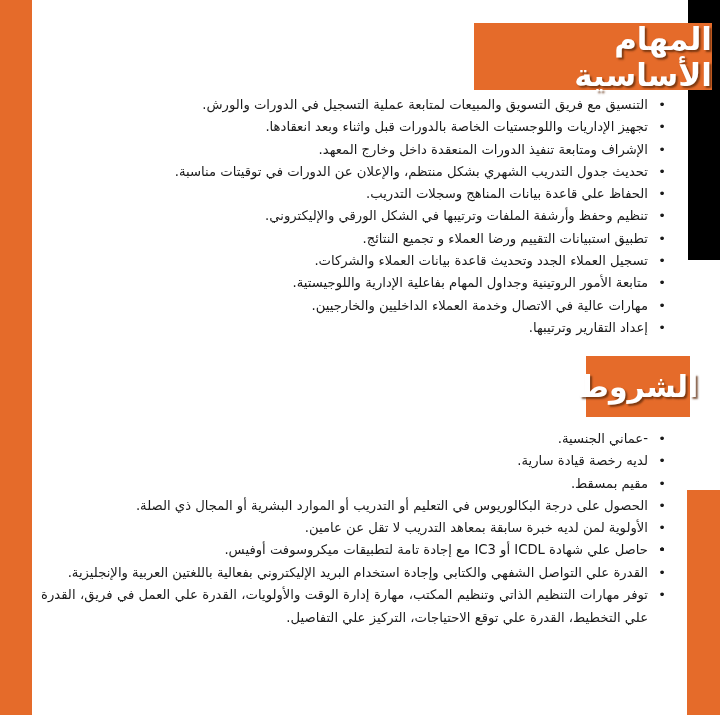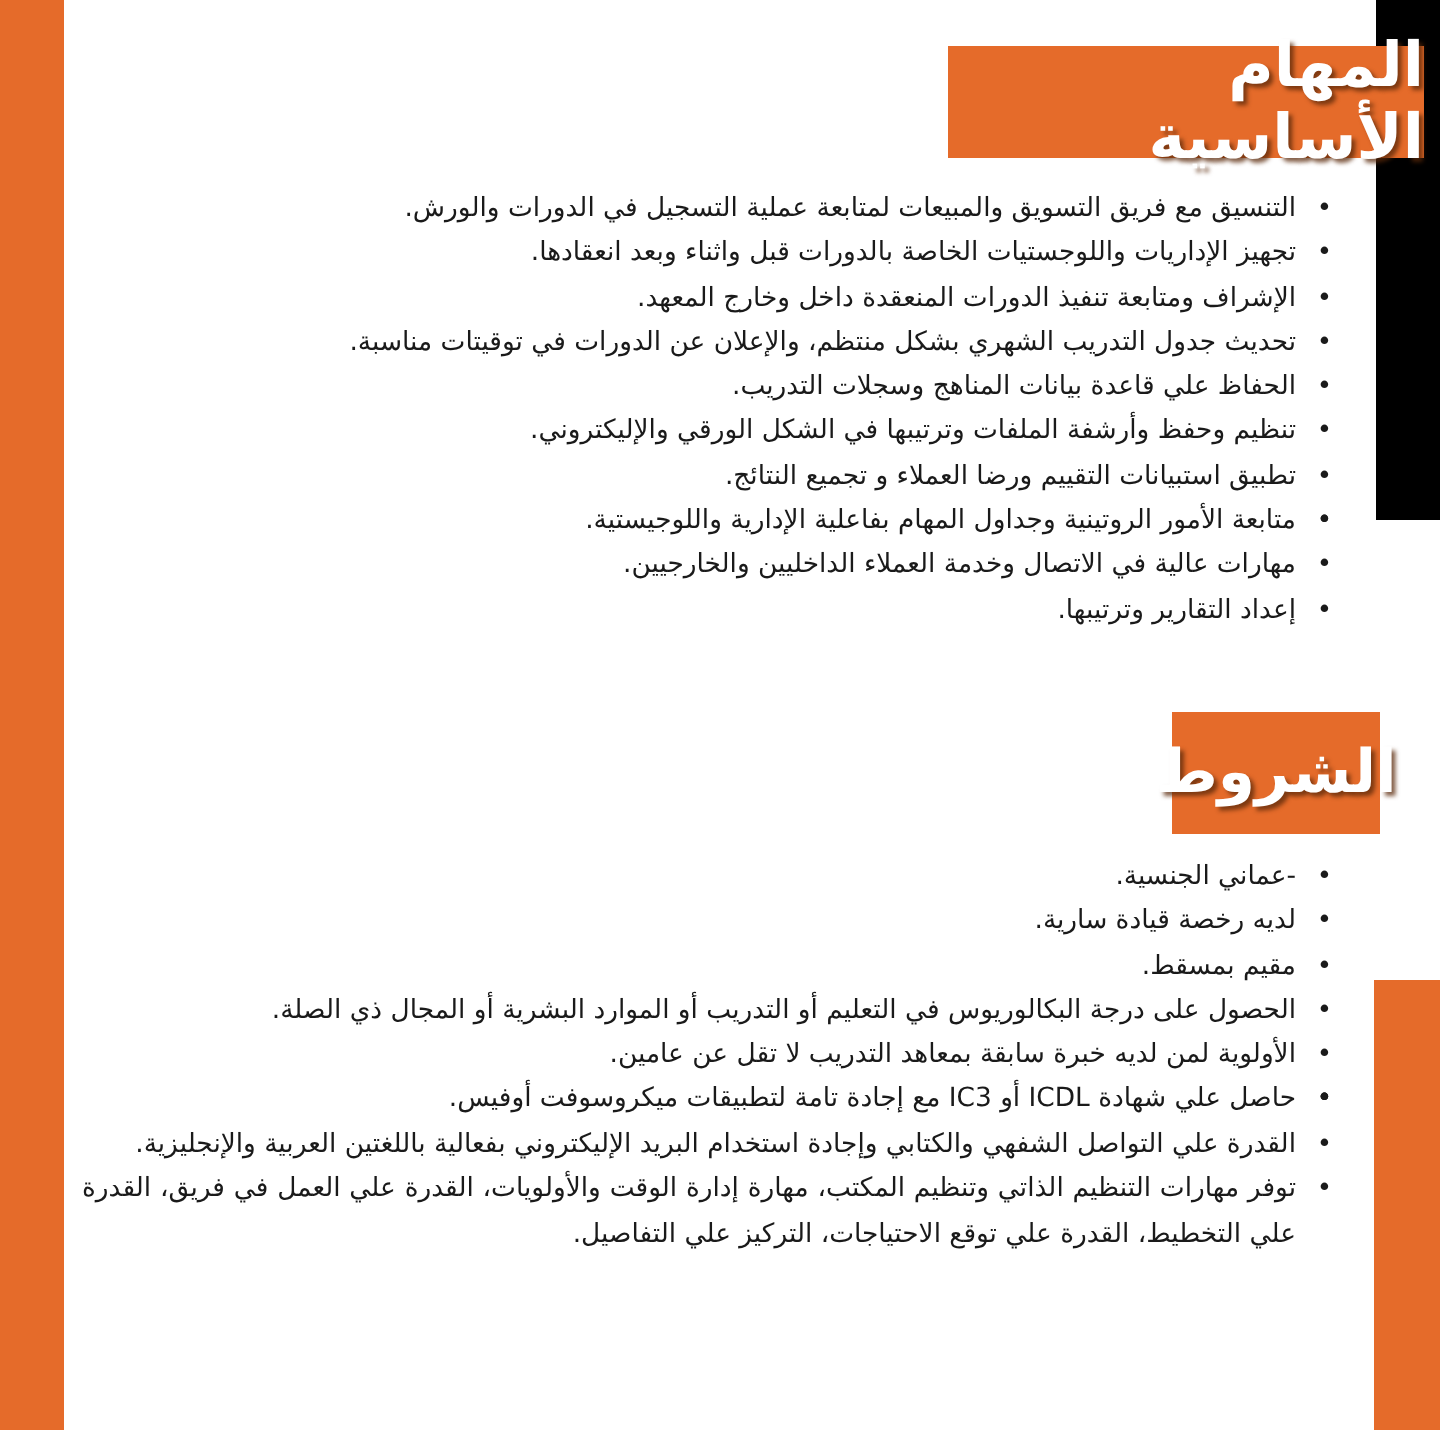--- a/index.html
+++ b/index.html
@@ -40,21 +40,21 @@
       font-weight: bold;
       display: flex;
       align-items: center;
       justify-content: center;
       text-shadow: 2px 2px 2px rgba(90,40,10,0.75);
       direction: rtl;
       z-index: 2;
     }
     .heading-1 {
       left: 474px; top: 23px;
-      width: 238px; height: 56px;
+      width: 238px; height: 67px;
       font-size: 31px;
     }
     .heading-2 {
       left: 586px; top: 356px;
       width: 104px; height: 61px;
       font-size: 30px;
     }
     ul.items {
       position: absolute;
       margin: 0;
@@ -102,21 +102,21 @@
 </div>
 
 <ul class="items tasks-list">
   <li><span class="bullet">•</span><span>التنسيق مع فريق التسويق والمبيعات لمتابعة عملية التسجيل في الدورات والورش.</span></li>
   <li><span class="bullet">•</span><span>تجهيز الإداريات واللوجستيات الخاصة بالدورات قبل واثناء وبعد انعقادها.</span></li>
   <li><span class="bullet">•</span><span>الإشراف ومتابعة تنفيذ الدورات المنعقدة داخل وخارج المعهد.</span></li>
   <li><span class="bullet">•</span><span>تحديث جدول التدريب الشهري بشكل منتظم، والإعلان عن الدورات في توقيتات مناسبة.</span></li>
   <li><span class="bullet">•</span><span>الحفاظ علي قاعدة بيانات المناهج وسجلات التدريب.</span></li>
   <li><span class="bullet">•</span><span>تنظيم وحفظ وأرشفة الملفات وترتيبها في الشكل الورقي والإليكتروني.</span></li>
   <li><span class="bullet">•</span><span>تطبيق استبيانات التقييم ورضا العملاء و تجميع النتائج.</span></li>
-  <li><span class="bullet">•</span></li>
+  <li><span class="bullet">•</span><span>تسجيل العملاء الجدد وتحديث قاعدة بيانات العملاء والشركات.</span></li>
   <li><span class="bullet">•</span><span>متابعة الأمور الروتينية وجداول المهام بفاعلية الإدارية واللوجيستية.</span></li>
   <li><span class="bullet">•</span><span>مهارات عالية في الاتصال وخدمة العملاء الداخليين والخارجيين.</span></li>
   <li><span class="bullet">•</span><span>إعداد التقارير وترتيبها.</span></li>
 </ul>
 
 <div class="heading-box heading-2">
   <span>الشروط</span>
 </div>
 
 <ul class="items conds-list">

